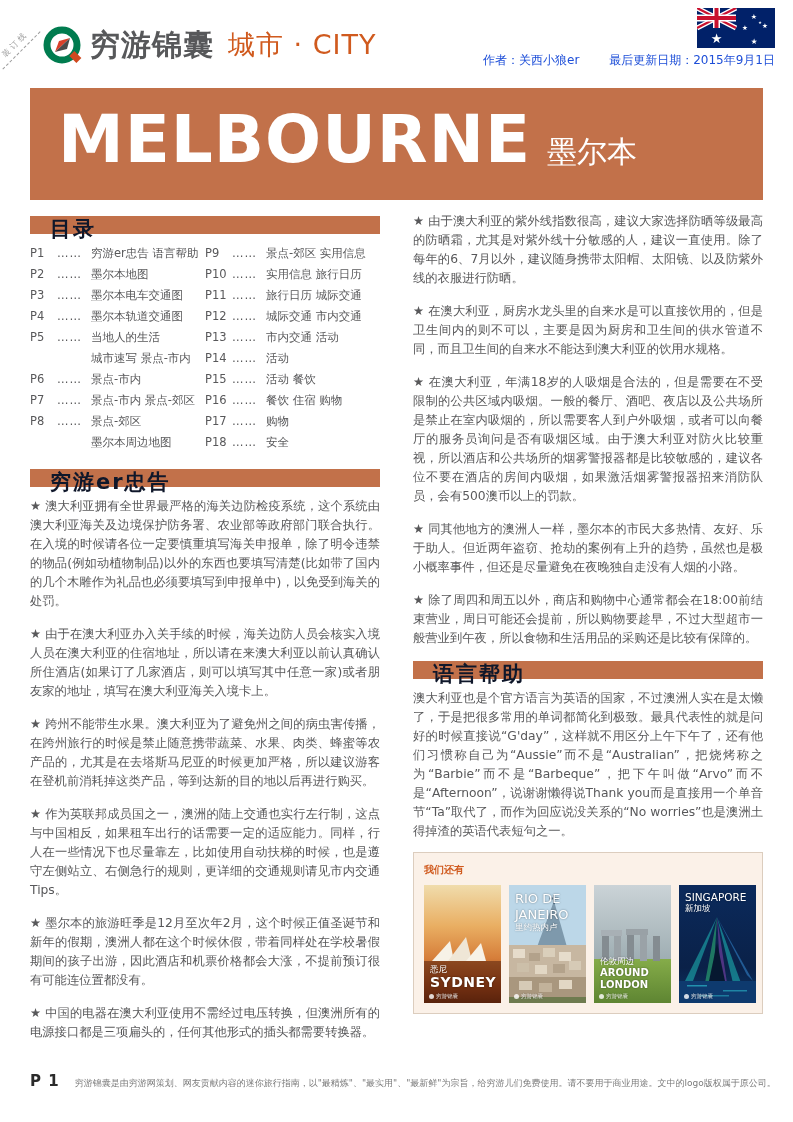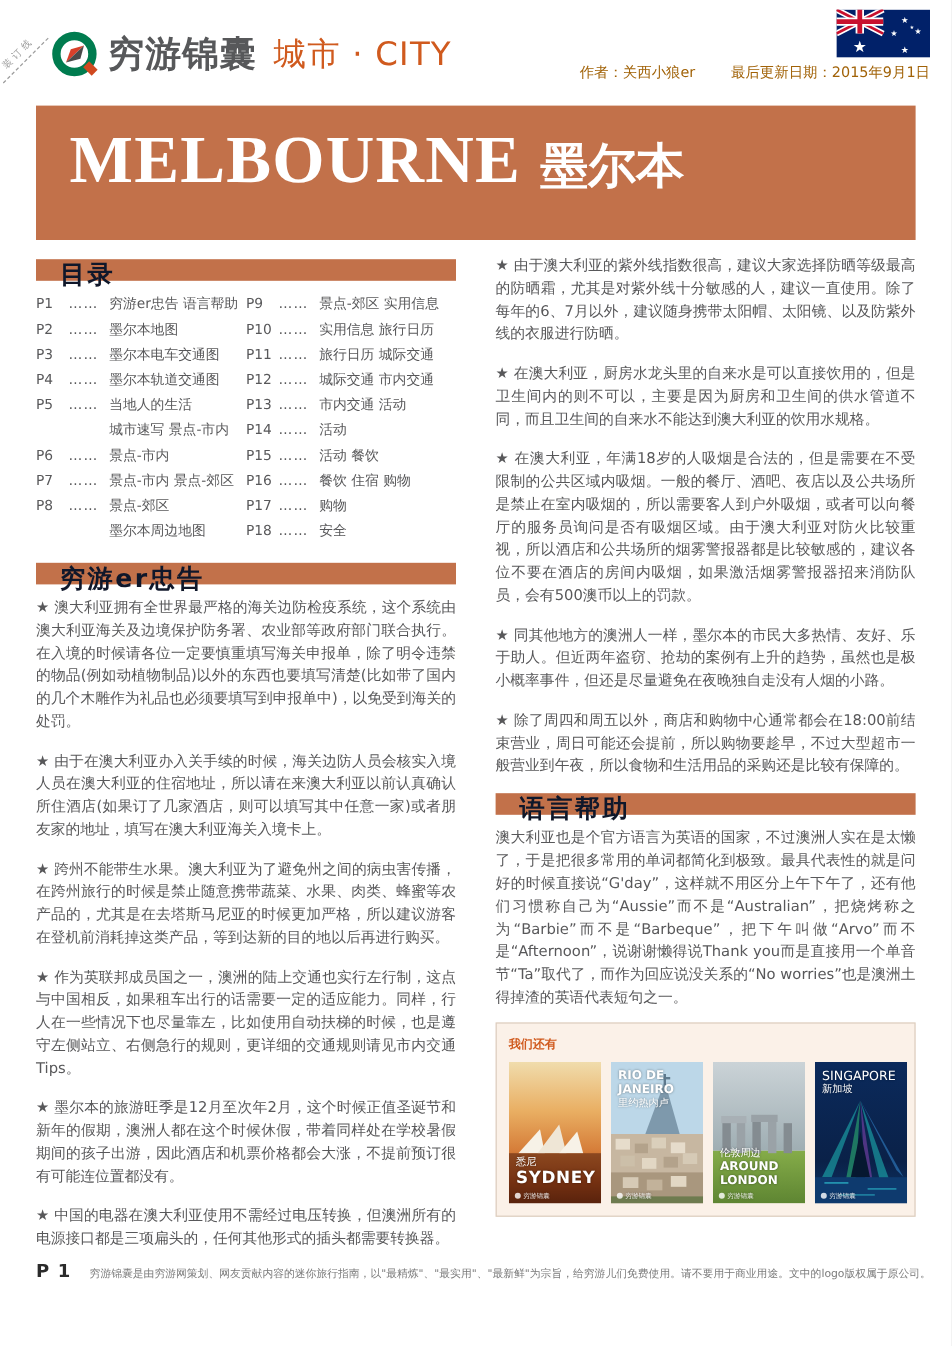--- a/index.html
+++ b/index.html
@@ -9,28 +9,28 @@
   
   .binding{position:absolute;left:-10px;top:38px;transform:rotate(-45deg);
            font-size:8px;color:#9c9c9c;letter-spacing:3px;
            border-bottom:1px dashed #9c9c9c;padding:0 10px 3px;}
 
   
   .logo{position:absolute;left:42px;top:24px;display:flex;align-items:center;}
   .logo .brand{font-size:30px;font-weight:bold;color:#57585a;letter-spacing:1px;margin-left:6px;}
   .logo .series{font-size:27px;font-weight:normal;color:#D05A1E;margin-left:14px;letter-spacing:1px;}
   .flag{position:absolute;right:18px;top:8px;}
-  .byline{position:absolute;right:18px;top:52px;font-size:12px;color:#a16207;white-space:nowrap;}
+  .byline{position:absolute;right:18px;top:52px;font-size:12px;color:#1d4ed8;white-space:nowrap;}
   .byline span{margin-left:26px;}
 
   
   .banner{position:absolute;left:30px;top:88px;width:733px;height:112px;background:#C2714A;}
   .banner-inner{padding:16px 0 0 28px;display:flex;align-items:baseline;color:#fff;}
-  .banner .en{font-size:56px;font-weight:bold;letter-spacing:1px;line-height:1.1;font-family:Liberation Serif, serif;}
-  .banner .cn{font-size:40px;font-weight:bold;margin-left:16px;}
+  .banner .en{font-size:66px;font-weight:bold;letter-spacing:1px;line-height:1.1;}
+  .banner .cn{font-size:30px;font-weight:normal;margin-left:16px;}
 
   
   .col{position:absolute;width:350px;}
   .col.left{left:30px;top:216px;}
   .col.right{left:413px;top:212px;}
 
   .sec-bar{background:#C2714A;color:#0f172a;font-size:21px;font-weight:bold;
            height:18px;line-height:27px;padding-left:20px;letter-spacing:2px;}
 
   
@@ -52,26 +52,26 @@
   .more-title{color:#D05A1E;font-size:10px;font-weight:bold;margin:2px 0 8px;}
   .cards{display:flex;gap:8px;}
   .card{position:relative;width:77px;height:118px;overflow:hidden;flex:none;cursor:pointer;}
   .card svg.art{position:absolute;left:0;top:0;}
   .card-label{position:absolute;left:6px;right:3px;color:#fff;text-shadow:0 0 2px rgba(0,0,0,.45);}
   .card-label.top{top:6px;}
   .card-label.bottom{bottom:13px;}
   .card-label .cn-s{display:block;font-size:8.5px;line-height:1.3;}
   .card-label .en-s{display:block;font-size:10px;line-height:1.15;font-weight:bold;}
   .card-label .en-big{display:block;font-size:14px;line-height:1.1;font-weight:bold;letter-spacing:.5px;}
-  .card-label .en-plain{display:block;font-size:10px;line-height:1.2;font-weight:bold;}
+  .card-label .en-plain{display:block;font-size:13px;line-height:1.2;}
   .wm{position:absolute;left:5px;bottom:3px;font-size:5.5px;color:#fff;opacity:.9;display:flex;align-items:center;gap:2px;text-shadow:0 0 2px rgba(0,0,0,.5);}
   .wm i{width:5px;height:5px;border-radius:50%;background:#fff;opacity:.9;}
 
   
-  .footer{position:absolute;left:30px;top:1050px;width:740px;display:flex;align-items:baseline;white-space:nowrap;}
+  .footer{position:absolute;left:30px;top:1072px;width:740px;display:flex;align-items:baseline;white-space:nowrap;}
   .footer .pno{font-size:15px;font-weight:bold;color:#2b2b2b;letter-spacing:1px;}
   .footer .ftext{font-size:9px;color:#7a7a7a;margin-left:15px;}
 </style>
 </head>
 <body>
 
 <div class="page">
 
   <div class="binding">装订线</div>
 

